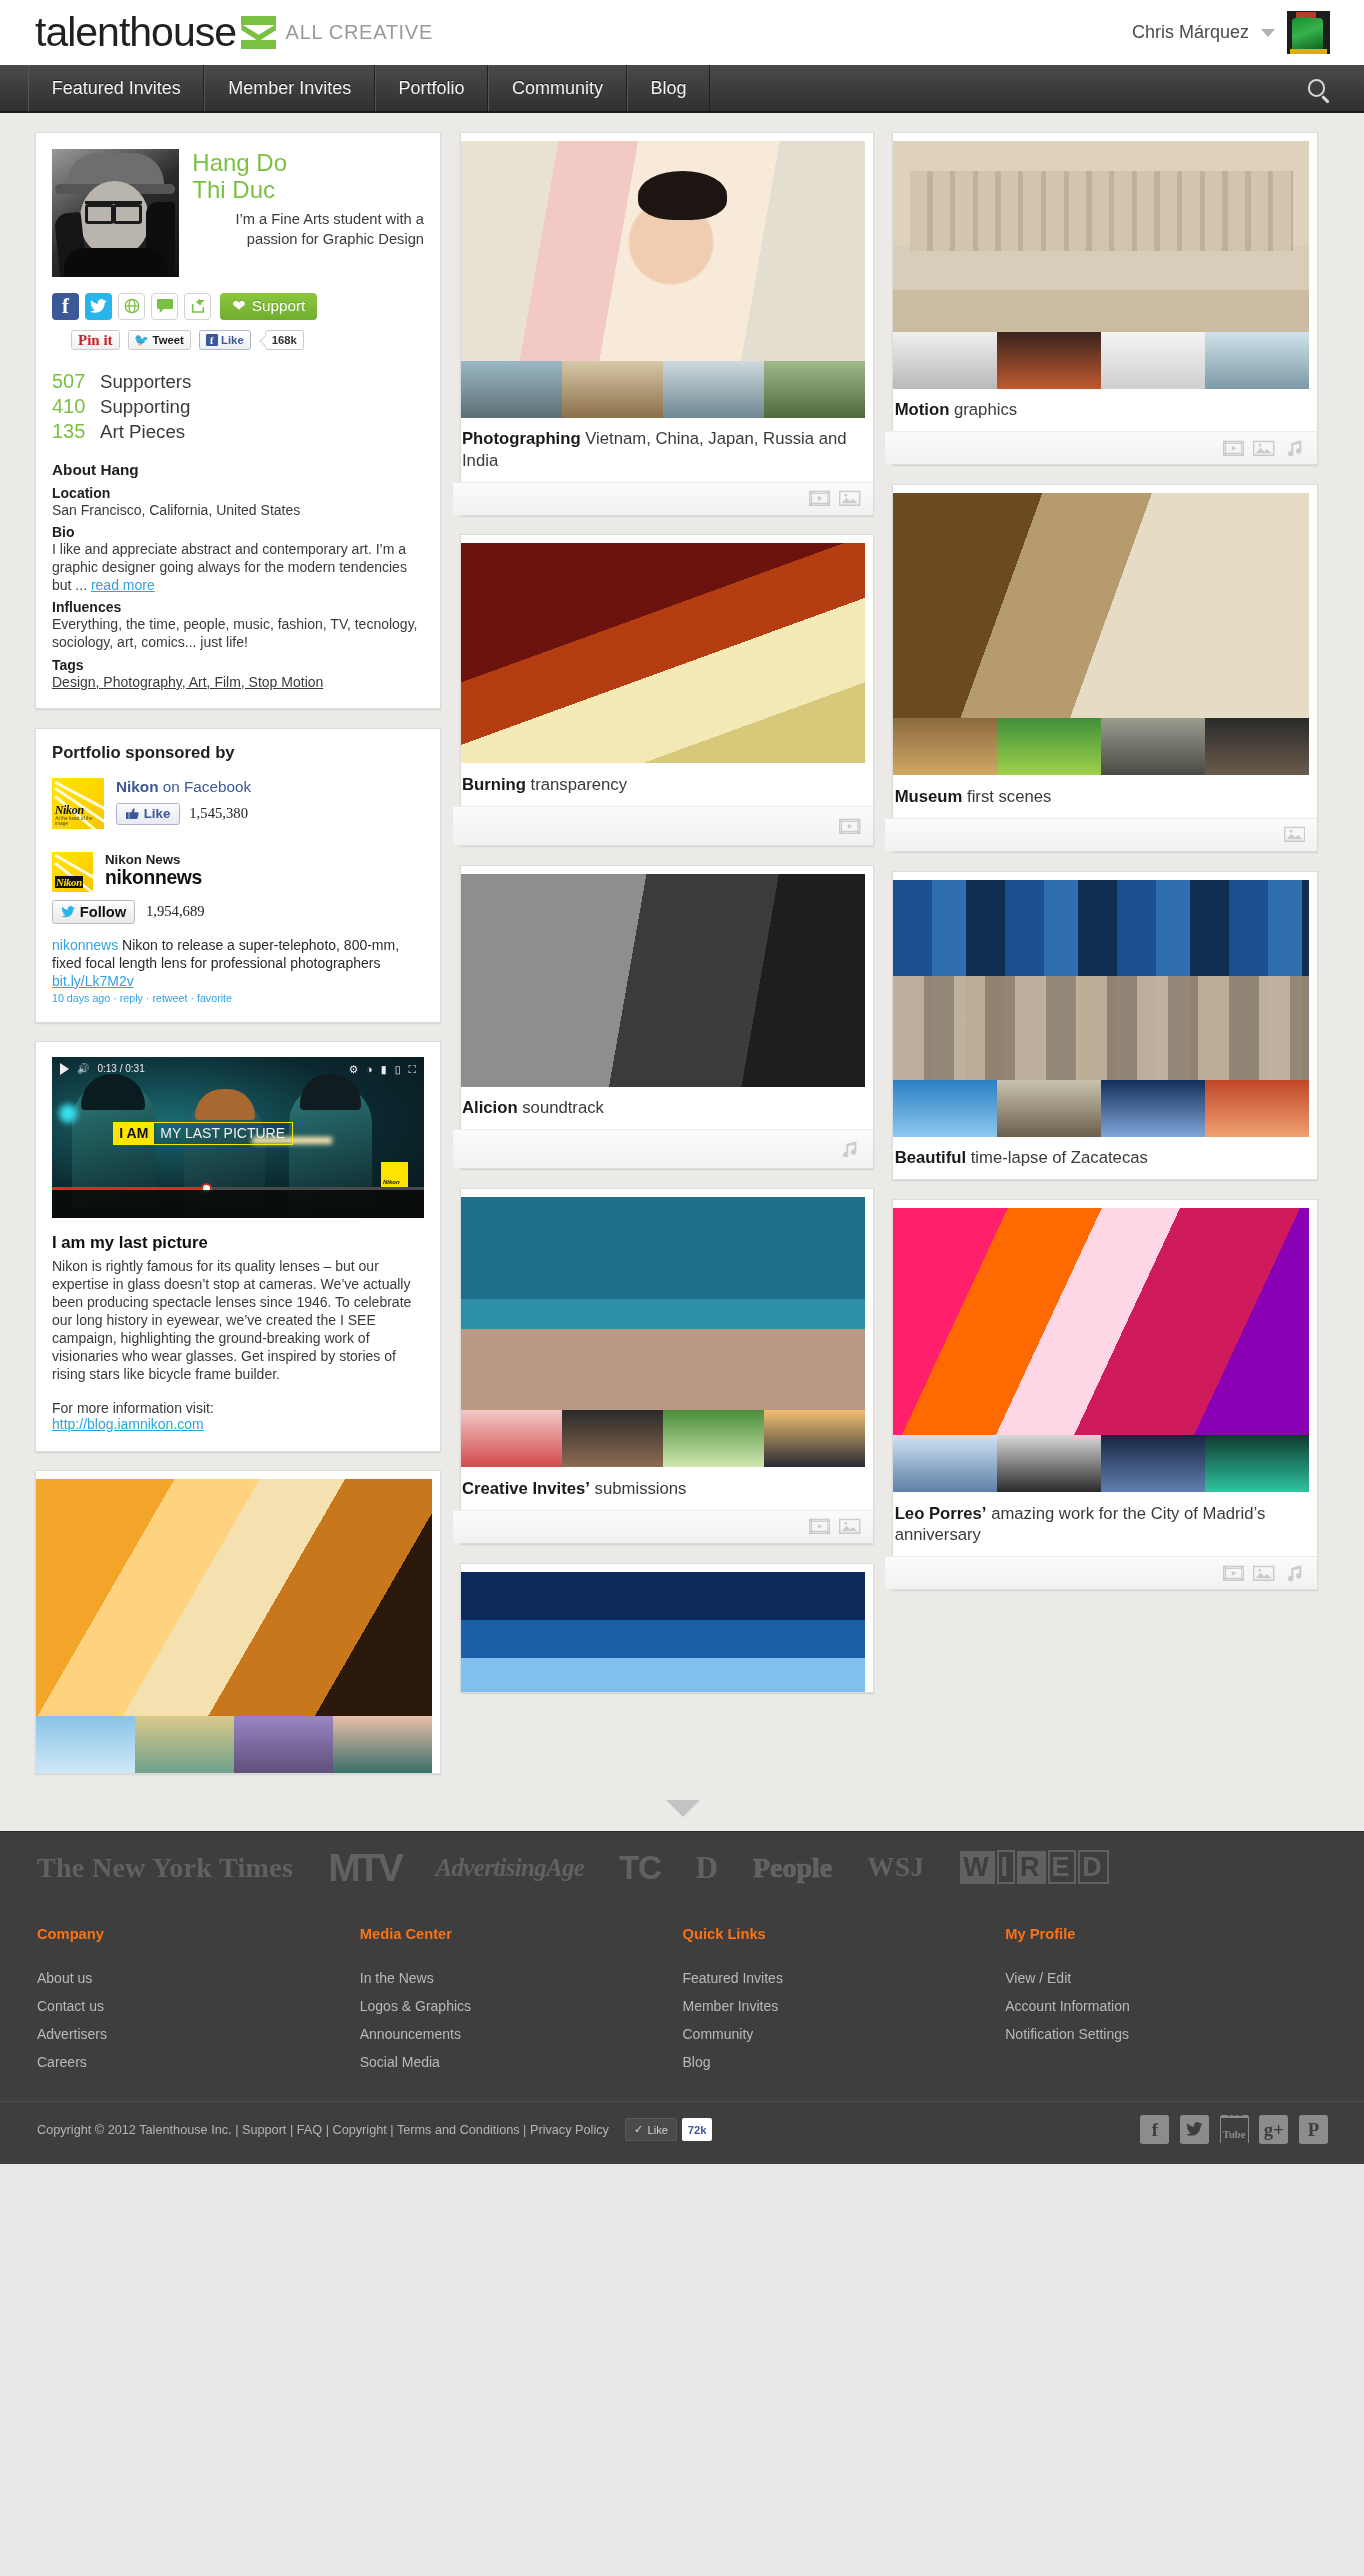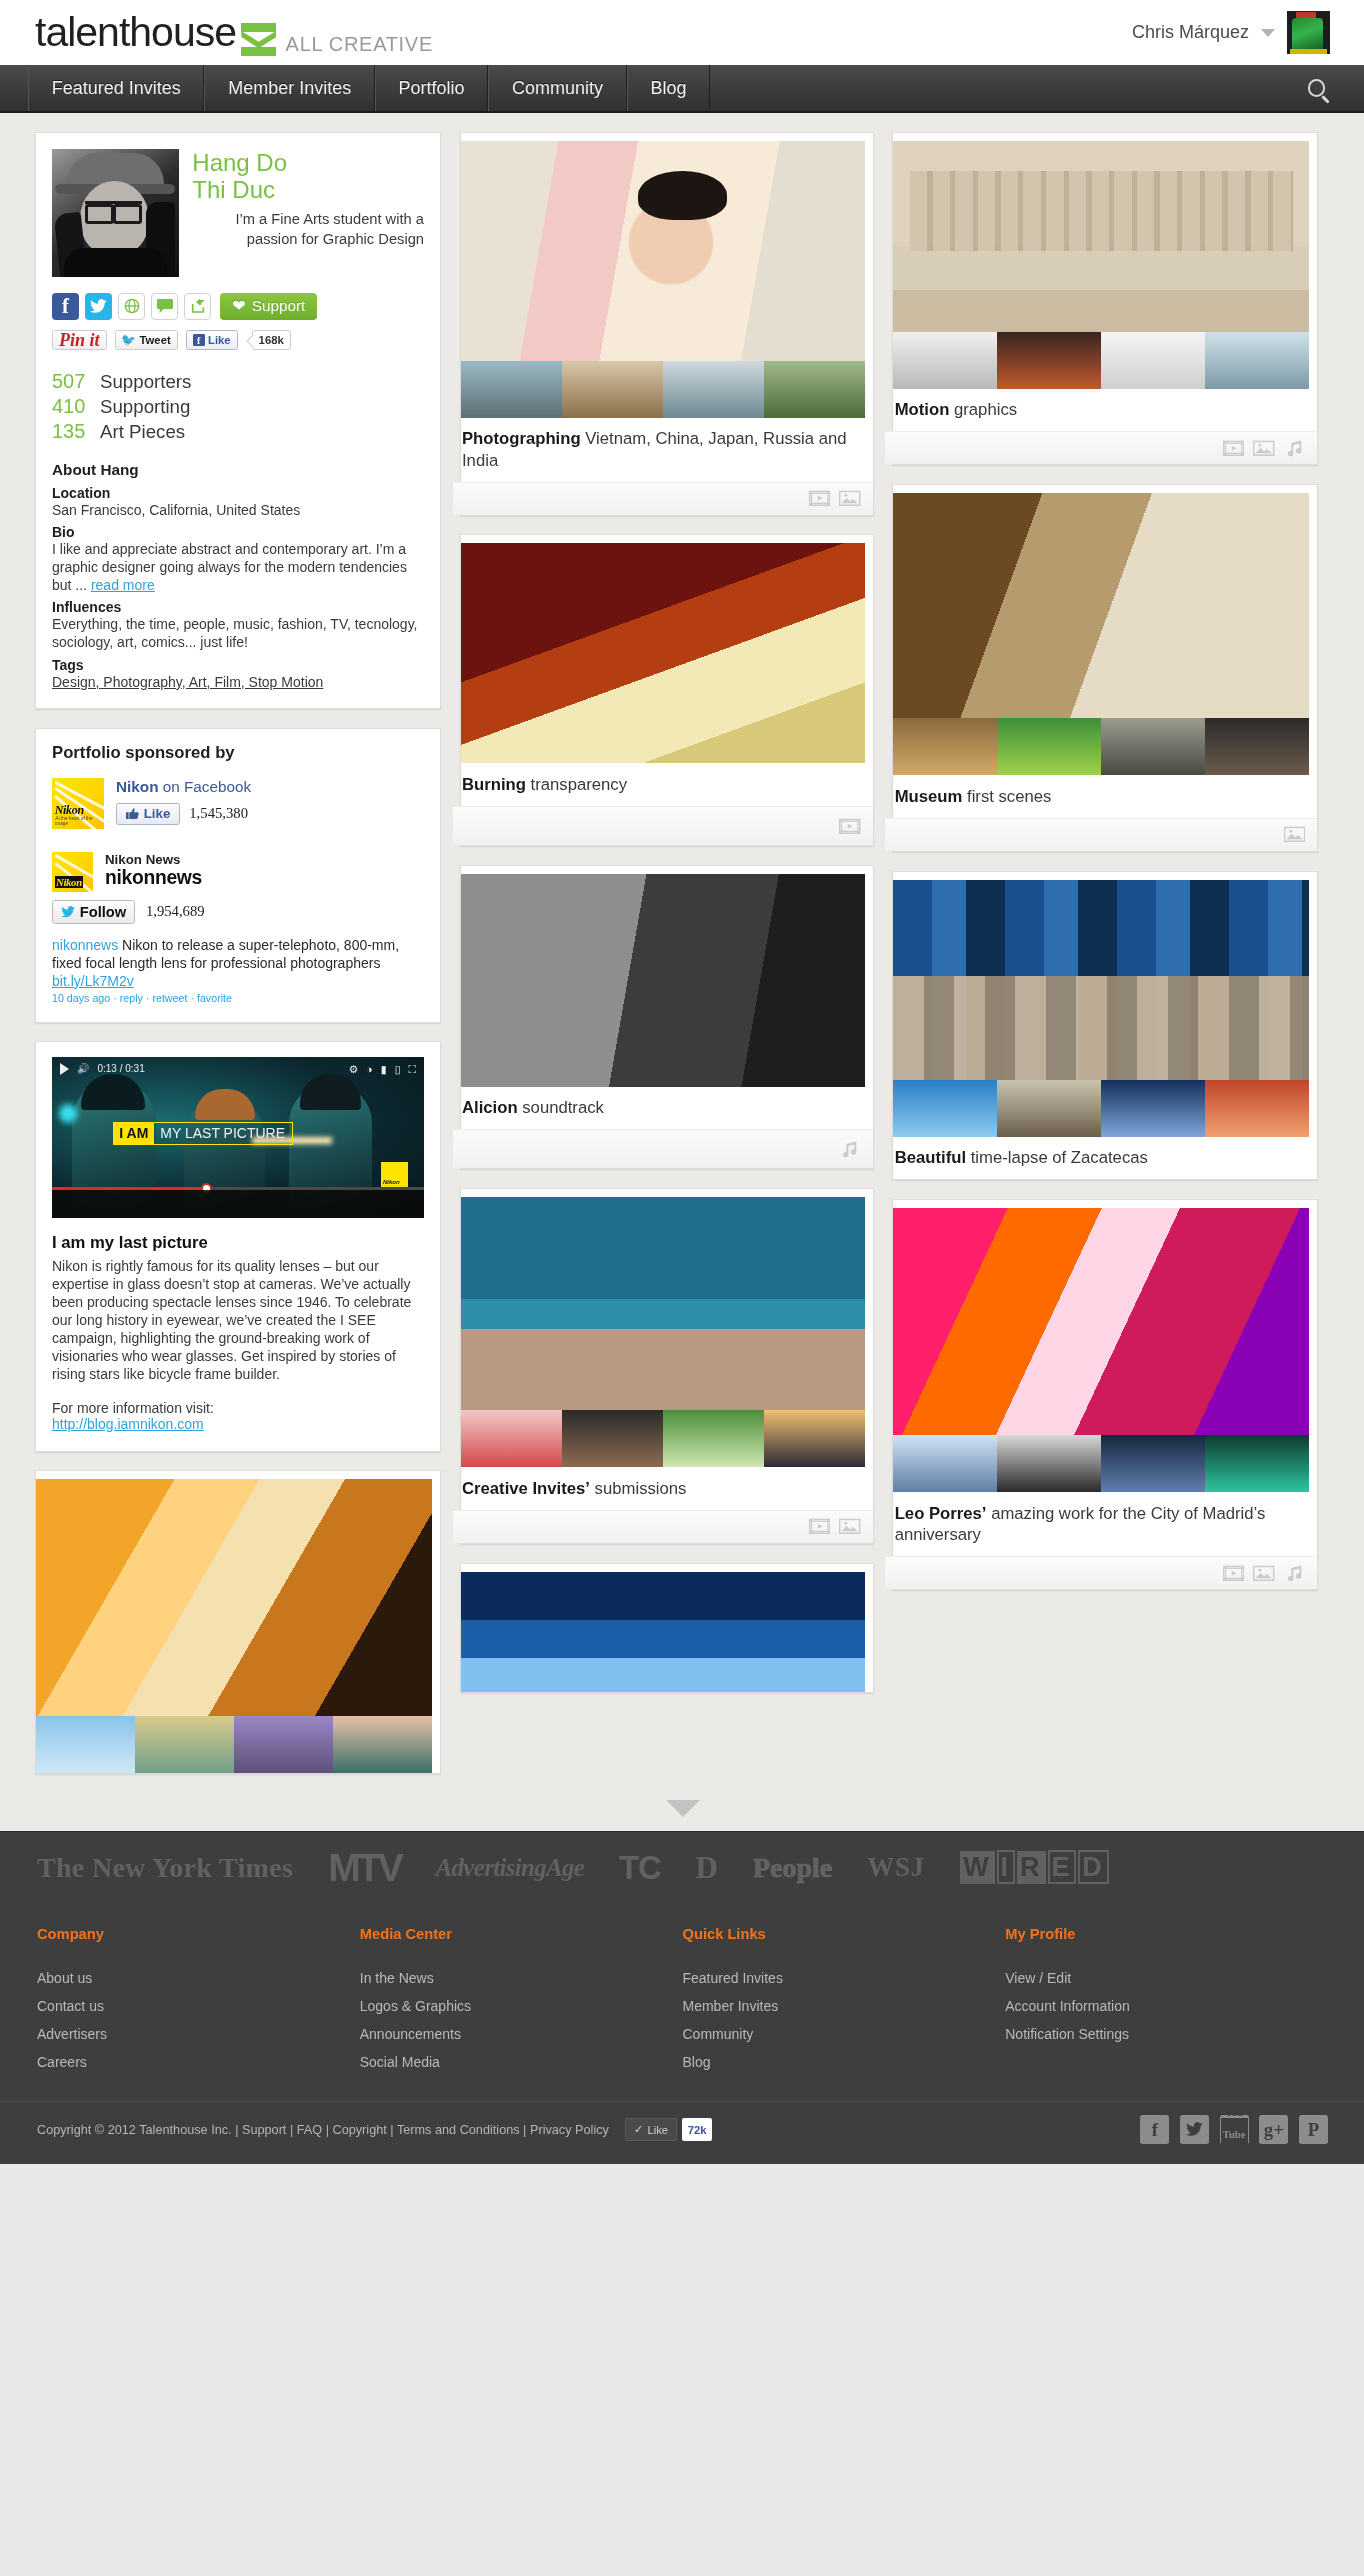--- a/index.html
+++ b/index.html
@@ -10,21 +10,21 @@
     color: #333;
     -webkit-font-smoothing: antialiased;
   }
 
   
   .topbar {
     height: 65px; background: #ffffff;
     display: flex; align-items: center; justify-content: space-between;
     padding: 0 35px;
   }
-  .brand { display: flex; align-items: flex-end; gap: 0px; }
+  .brand { display: flex; align-items: center; gap: 0px; }
   .brand-word { font-size: 41px; font-weight: 300; letter-spacing: -1px; color: #231f20; font-family: "Liberation Sans", sans-serif; }
   .brand-mark { width: 35px; height: 33px; margin: 0 9.3px 0 5.3px; position: relative; }
   .brand-mark .bar { position: absolute; left: 0; width: 35px; height: 9.3px; background: #7ac143; }
   .brand-mark .bar.top { top: 0; }
   .brand-mark .bar.bot { bottom: 0; }
   .brand-mark .chev { position: absolute; top: 8px; left: 0; width: 35px; height: 17.3px;
     background: #7ac143; clip-path: polygon(0 0, 17.3px 62%, 35px 0, 35px 34%, 17.3px 100%, 0 34%); }
   .brand-tag { font-size: 20px; color: #9a9a9a; letter-spacing: 0.7px; font-weight: 400; }
 
   .user-area { display: flex; align-items: center; gap: 12px; }
@@ -94,21 +94,21 @@
   .support-btn {
     margin-left: 3.3px; height: 27px; background: linear-gradient(#8cc63f,#6fae2e);
     border-radius: 4px; color: #fff; font-size: 15.3px; display:flex; align-items:center; gap:6px;
     padding: 0 12px; cursor: pointer; text-shadow: 0 -0.7px 0 rgba(0,0,0,.2);
   }
   .heart { color:#fff; font-size: 16px; line-height: 16px; }
 
   .share-row { display:flex; align-items:center; gap: 8px; margin-top: 10.7px; }
   .pill { height: 20px; border:0.7px solid #ccc; border-radius:2.7px; background:linear-gradient(#fff,#f0f0f0);
     display:flex; align-items:center; padding: 0 6px; font-size:11.3px; font-weight:700; cursor:pointer; }
-  .pill.pin { color:#cb2027; font-family:"Liberation Serif", serif; font-style: italic; font-size:18px;}
+  .pill.pin { color:#cb2027; font-family:"Liberation Serif", serif; font-size:15px;margin-left:19px;}
   .pill.tweet { color:#1a1a1a; gap:3.3px; }
   .pill.like { color:#3b5998; gap:3.3px; background:linear-gradient(#fff,#edeff5); border-color:#aeb6c8;}
   .count-bubble { height:20px; border:0.7px solid #ccc; border-radius:2.7px; background:#fff; display:flex; align-items:center; padding:0 6px; font-size:11.3px; font-weight:700; color:#333; position:relative; margin-left:6px;}
   .count-bubble::before { content:""; position:absolute; left:-4.7px; top:6px; width:7.3px; height:7.3px; background:#fff; border-left:0.7px solid #ccc; border-bottom:0.7px solid #ccc; transform: rotate(45deg);}
   .tw-bird { display:inline-block; width:14.7px; height:12px; position:relative; }
   .tw-bird::before { content:"\1F426"; font-size:12px; color:#29b4ea; position:absolute; left:0; top:-1.3px;}
   .fb-mini { width:12px; height:12px; background:#3b5998; color:#fff; font-family:"Liberation Serif",serif; font-weight:700; font-size:10px; display:flex; align-items:center; justify-content:center; border-radius:1.3px;}
 
   .stats { margin-top: 18.7px; }
   .stat-line { font-size: 18.7px; line-height: 25px; color: #3a3a3a; }

